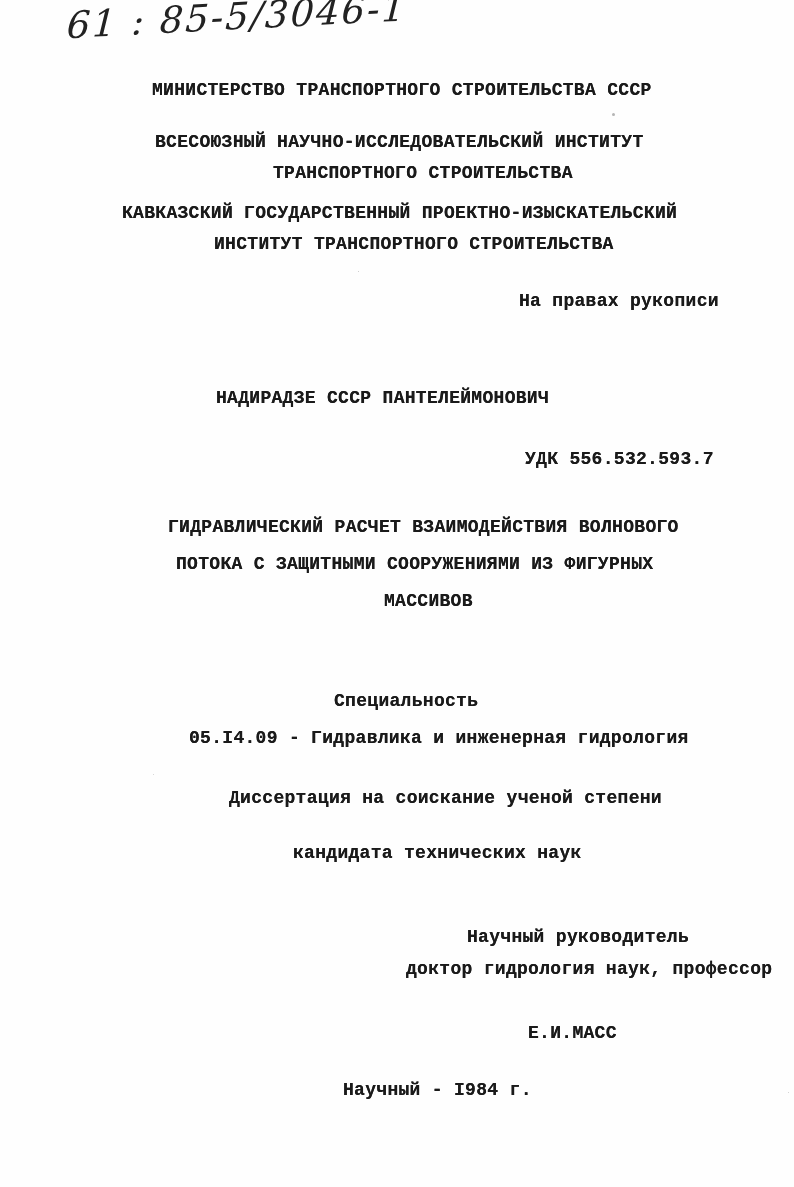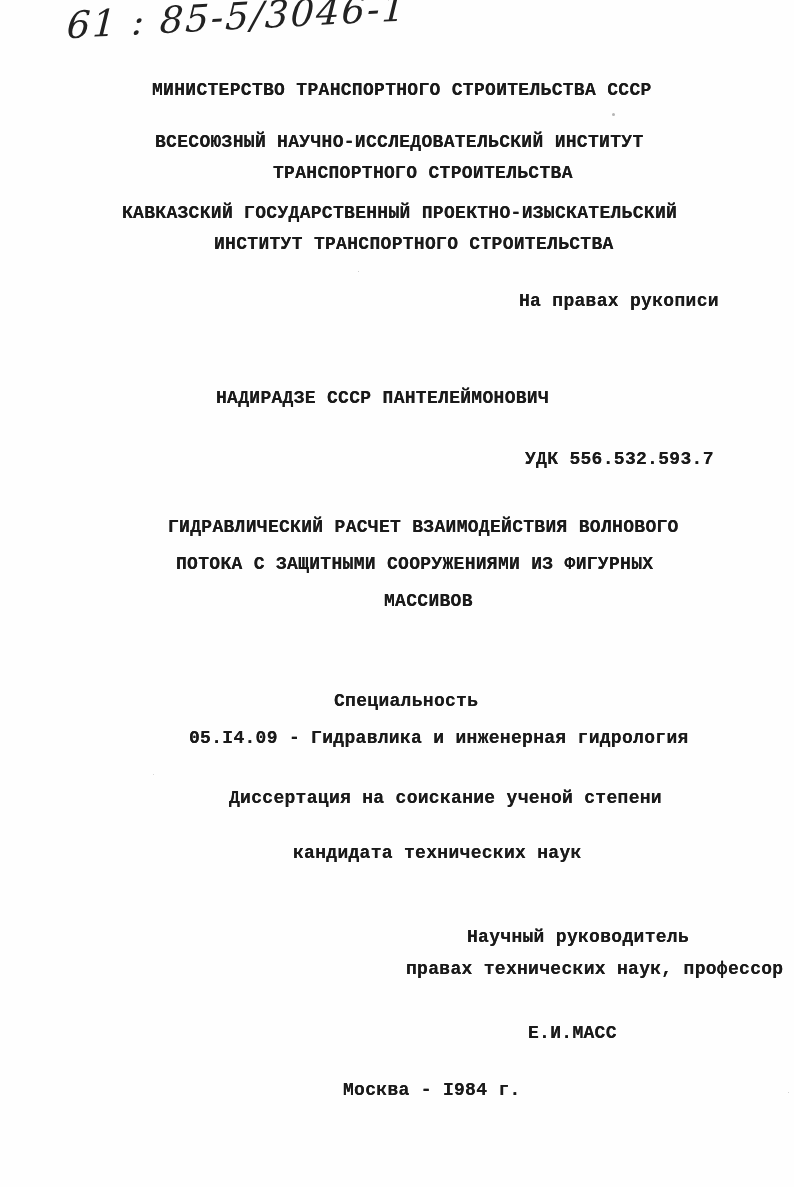--- a/index.html
+++ b/index.html
@@ -103,21 +103,21 @@
   <div class="line spec-label">Специальность</div>
 
   <div class="line spec">05.I4.09 - Гидравлика и инженерная гидрология</div>
 
   <div class="line diss1">Диссертация на соискание ученой степени</div>
 
   <div class="line diss2">кандидата технических наук</div>
 
   <div class="line adv-label">Научный руководитель</div>
 
-  <div class="line adv-degree">правах технических наук, профессор</div>
+  <div class="line adv-degree">доктор гидрология наук, профессор</div>
 
   <div class="line adv-name">Е.И.МАСС</div>
 
-  <div class="line footer-line">Москва - I984 г.</div>
+  <div class="line footer-line">Научный - I984 г.</div>
 
   <div class="speck"></div>
 
 </div>
 
 </body></html>

